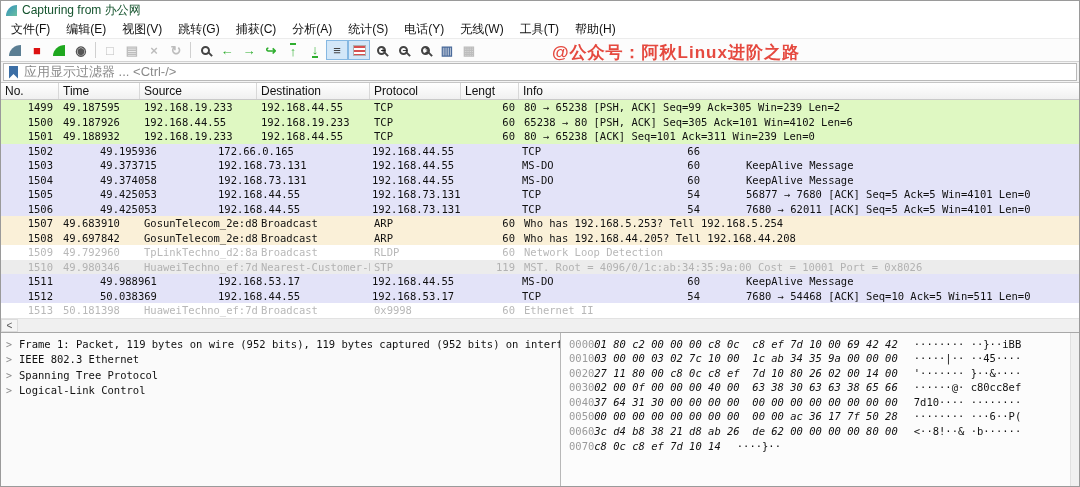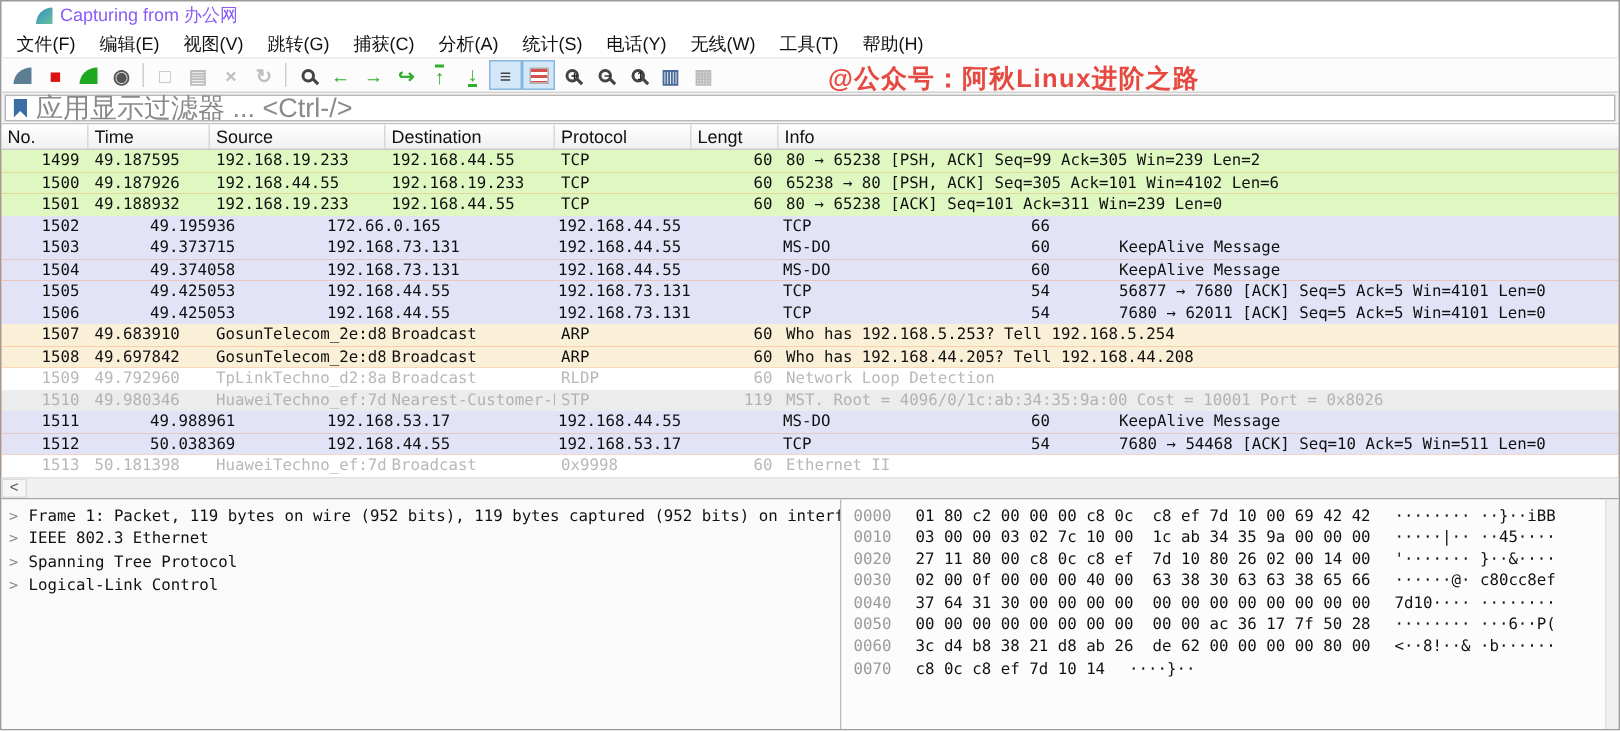--- a/index.html
+++ b/index.html
@@ -1,21 +1,21 @@
 <!DOCTYPE html>
 <html><head>
 <meta charset="utf-8">
 <style>
   html,body{margin:0;padding:0;background:#ffffff;}
   *{box-sizing:border-box;}
   .window{width:1080px;height:487px;border:1px solid #9a9a9a;background:#fff;
     font-family:"Liberation Sans",sans-serif;display:flex;flex-direction:column;overflow:hidden;position:relative;}
 
   
-  .titlebar{height:19px;display:flex;align-items:center;gap:5px;padding-left:23px;font-size:12px;color:#8b5cf6;flex:0 0 auto;}
+  .titlebar{height:19px;display:flex;align-items:center;gap:5px;padding-left:5px;font-size:12px;color:#14532d;flex:0 0 auto;}
   .appfin{width:11px;height:11px;background:linear-gradient(135deg,#2e8fbf,#6cc0a0);border-top-left-radius:100% 100%;}
 
   
   .menubar{height:18px;display:flex;align-items:center;font-size:12px;color:#111;padding-left:2px;flex:0 0 auto;}
   .mi{padding:1px 8px;white-space:nowrap;}
 
   
   .toolbar{height:24px;display:flex;align-items:center;padding-left:3px;border-top:1px solid #ececec;border-bottom:1px solid #d2d2d2;background:#fcfcfc;position:relative;flex:0 0 auto;}
   .tbtn{width:22px;height:20px;display:flex;align-items:center;justify-content:center;font-size:13px;border:1px solid transparent;}
   .tbtn.active{background:#d3e7f8;border:1px solid #86b8e2;}
@@ -26,21 +26,21 @@
   .glyph.bar-top{border-top:2px solid #2fae2f;}
   .glyph.bar-bottom{border-bottom:2px solid #2fae2f;}
   .mag{width:9px;height:9px;border:2px solid #444;border-radius:50%;position:relative;display:inline-block;}
   .mag::after{content:"";position:absolute;width:6px;height:2px;background:#444;transform:rotate(45deg);right:-5px;bottom:-2px;}
   .maglbl{position:absolute;top:-2px;left:0px;font-size:8px;font-weight:bold;color:#222;width:9px;text-align:center;}
   .bars{width:13px;height:11px;display:inline-block;border:1px solid #b0b0b0;background:repeating-linear-gradient(#d65050 0 2px,#ffffff 2px 4px);}
   .watermark{position:absolute;left:551px;top:2px;font-size:17px;font-weight:bold;color:#e5493f;letter-spacing:1px;white-space:nowrap;}
 
   
   .filterbar{height:21px;padding:1px 2px;border-bottom:1px solid #c6c6c6;background:#f4f4f4;flex:0 0 auto;}
-  .filterinput{height:100%;border:1px solid #b9b9b9;background:#fff;display:flex;align-items:center;gap:6px;padding-left:5px;font-size:18px;color:#8a8a8a;}
+  .filterinput{height:100%;border:1px solid #b9b9b9;background:#fff;display:flex;align-items:center;gap:6px;padding-left:5px;font-size:13px;color:#8a8a8a;}
   .bookmark{width:9px;height:13px;background:#3b6ea5;clip-path:polygon(0 0,100% 0,100% 100%,50% 65%,0 100%);flex:0 0 auto;}
 
   
   .pkt-header{height:17px;display:flex;background:linear-gradient(#ffffff,#f0f0f0);border-bottom:1px solid #c9c9c9;font-size:12px;color:#111;flex:0 0 auto;}
   .hc{border-right:1px solid #d8d8d8;padding:1px 0 0 4px;overflow:hidden;white-space:nowrap;flex:0 0 auto;}
 
   
   .pkt-list{flex:0 0 auto;font-family:"DejaVu Sans Mono",monospace;font-size:10.5px;background:#f97316;}
   .prow{display:flex;height:14.5px;line-height:14.5px;white-space:nowrap;color:#101010;}
   .rc{overflow:hidden;flex:0 0 auto;padding-left:4px;}
@@ -60,21 +60,21 @@
   .hs-track{flex:1;}
 
   
   .bottom{flex:1 1 auto;display:flex;border-top:1px solid #a8a8a8;min-height:0;}
   .details{width:560px;flex:0 0 auto;border-right:1px solid #b8b8b8;background:#fafafa;font-family:"DejaVu Sans Mono",monospace;font-size:10.5px;padding-top:4px;overflow:hidden;}
   .dline{height:15.5px;line-height:15.5px;white-space:nowrap;padding-left:5px;color:#101010;}
   .dcaret{color:#8a8a8a;margin-right:7px;font-size:10px;}
   .hexpane{flex:1 1 auto;background:#fcfcfc;font-family:"DejaVu Sans Mono",monospace;font-size:10.5px;padding-top:4px;overflow:hidden;}
   .hrow{height:14.6px;line-height:14.6px;white-space:pre;}
   .hoff{color:#9a9a9a;padding-left:8px;}
-  .hhex{color:#111;margin-left:16px;}
+  .hhex{color:#111;margin-left:0;font-style:italic;}
   .hascii{color:#111;margin-left:16px;}
   .vscroll{width:9px;flex:0 0 auto;background:#f0f0f0;border-left:1px solid #e0e0e0;}
 </style>
 </head>
 <body>
 
 <div class="window">
 
   <div class="titlebar">
     <span class="appfin"></span>

